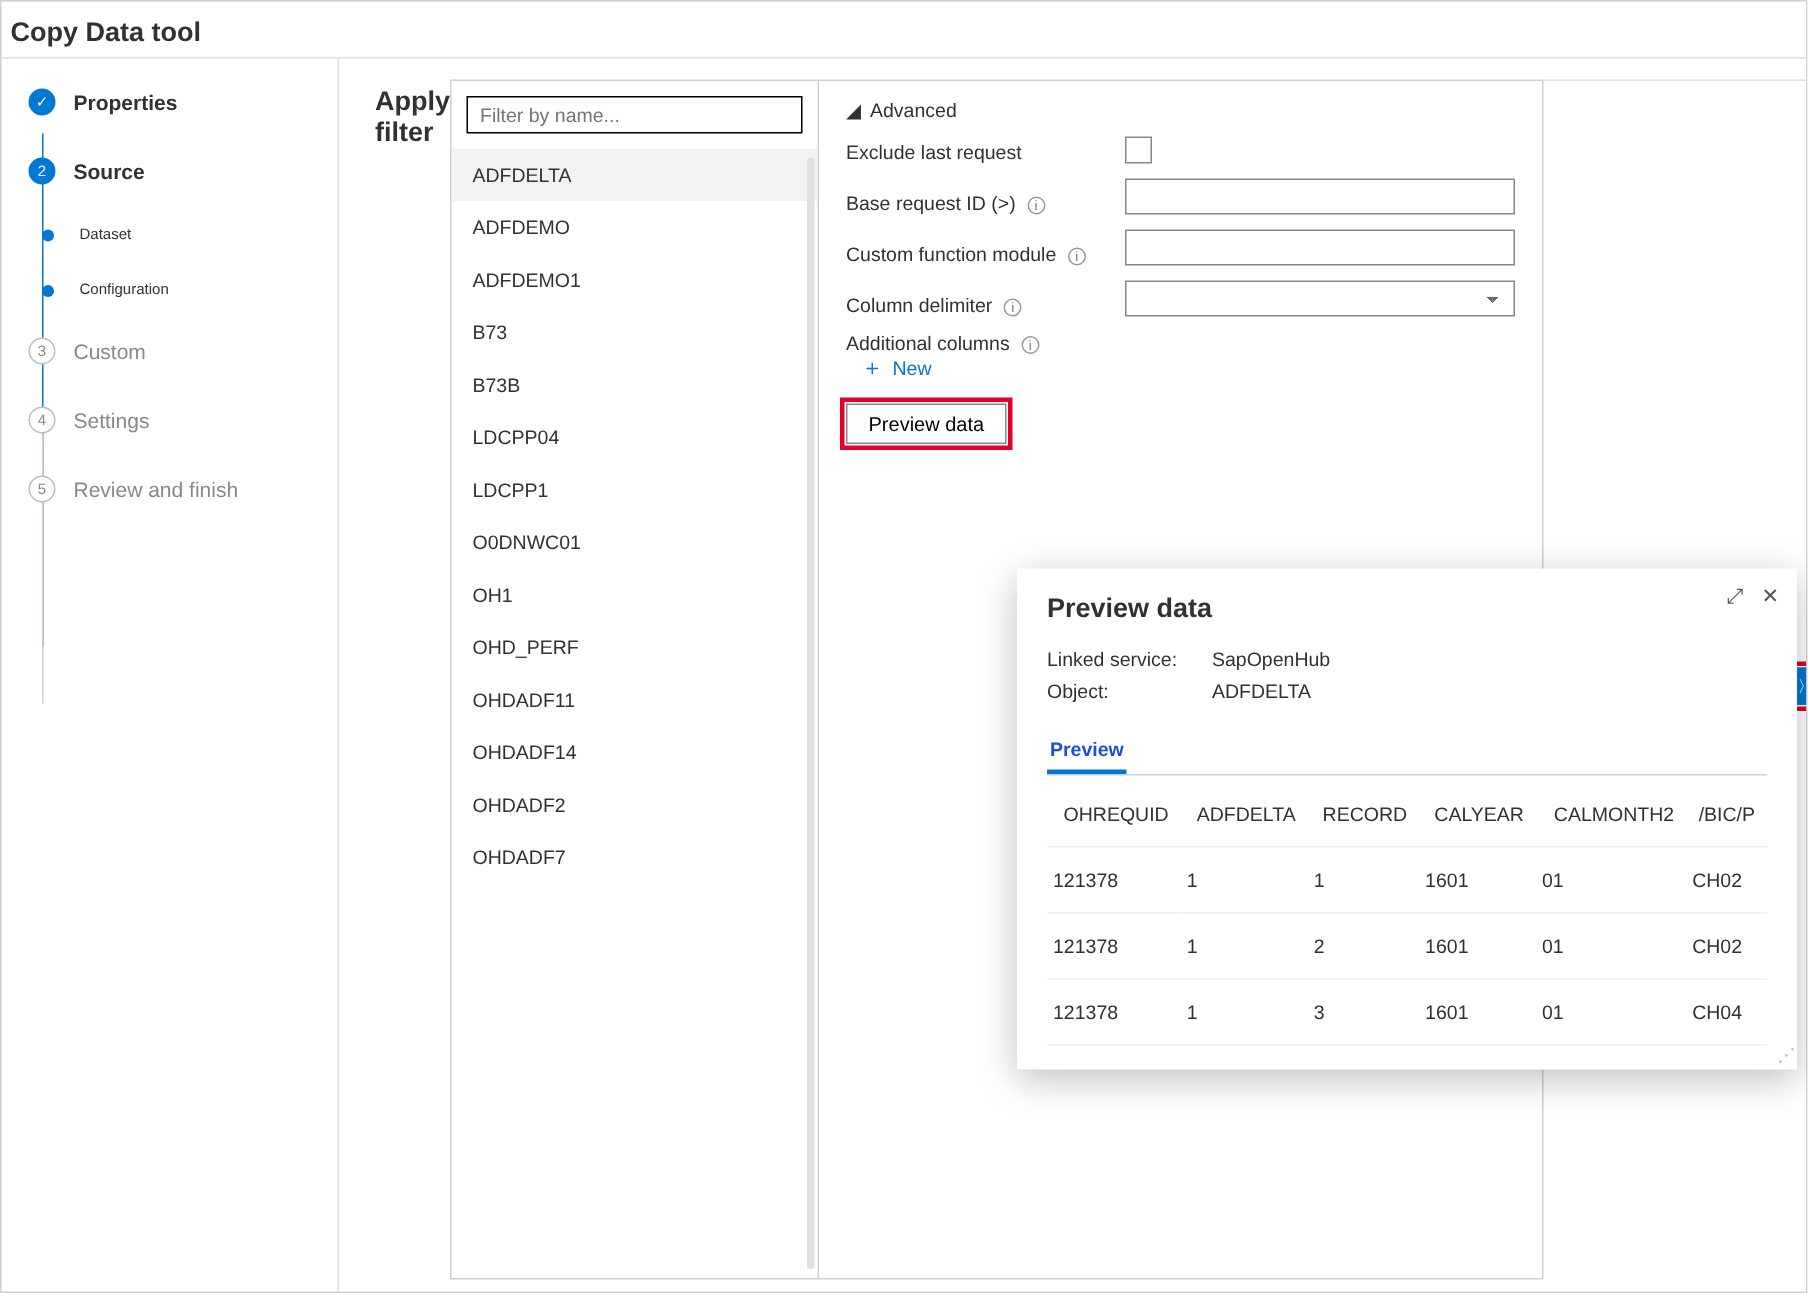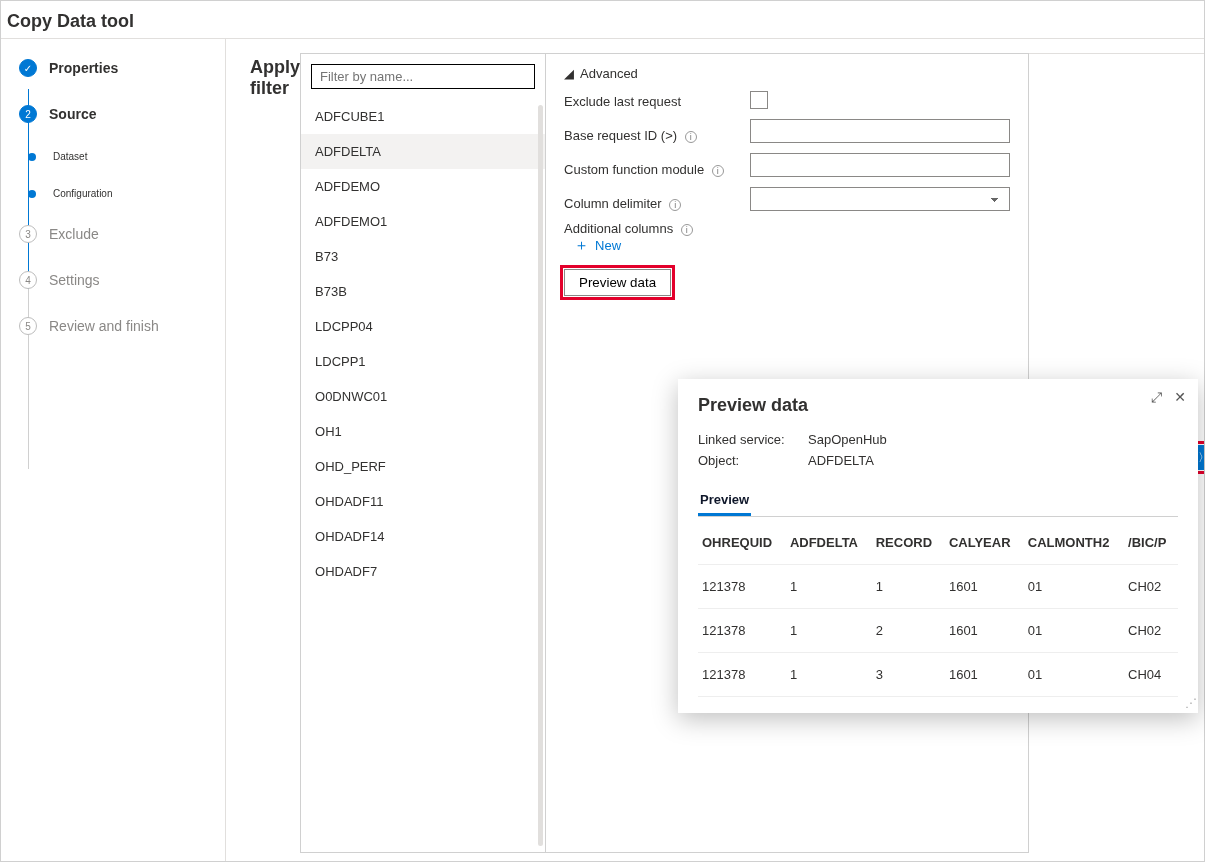--- a/index.html
+++ b/index.html
@@ -185,28 +185,28 @@
     box-shadow: 0 6px 24px rgba(0,0,0,0.25);
     padding: 16px 20px;
     z-index:10;
   }
   .preview-popup .actions { position:absolute; top:10px; right:12px; display:flex; gap:12px;}
   .icon-btn { cursor:pointer; color:#555; font-size:14px; }
   .preview-popup h3 { margin:0 0 16px; font-size:18px; font-weight:600; }
   .meta-row { display:flex; margin-bottom:6px; font-size:13px;}
   .meta-row .mlabel { width:110px;}
   .tab-strip { margin-top:18px; border-bottom:1px solid #d0d0d0;}
-  .tab { display:inline-block; padding:6px 2px; font-weight:600; color:#0f172a; border-bottom:3px solid #0078d4; }
+  .tab { display:inline-block; padding:6px 2px; font-weight:600; color:#1d4ed8; border-bottom:3px solid #0078d4; }
   .preview-table { width:100%; border-collapse:collapse; margin-top:4px;}
   .preview-table th, .preview-table td {
     text-align:left; padding:14px 8px 14px 4px; font-size:13px;
     border-bottom:1px solid #eee;
     white-space:nowrap;
   }
-  .preview-table th { font-weight:700; }
+  .preview-table th { font-weight:400;text-align:right; }
   .resize-handle {
     position:absolute;bottom:3px;right:3px;color:#aaa;font-size:12px;
     transform: rotate(0deg);letter-spacing:-2px;
   }
   
   .footer {
     border-top:1px solid #e1dfdd;
     padding:10px 22px;
     display:flex;
     align-items:center;
@@ -244,54 +244,54 @@
       <div class="step sub">
         <span class="step-marker"></span>
         <span class="label">Dataset</span>
       </div>
       <div class="step sub">
         <span class="step-marker"></span>
         <span class="label">Configuration</span>
       </div>
       <div class="step pending">
         <span class="step-marker">3</span>
-        <span class="label">Exclude</span>
+        <span class="label">Custom</span>
       </div>
       <div class="step pending">
         <span class="step-marker">4</span>
         <span class="label">Settings</span>
       </div>
       <div class="step pending">
         <span class="step-marker">5</span>
         <span class="label">Review and finish</span>
       </div>
     </div>
 
     <div class="main">
       <h2>Apply filter</h2>
 
       <div class="panels">
         <div class="left-panel">
           <div class="filter-box">
             <input type="text" placeholder="Filter by name..." style="">
           </div>
           <div class="dataset-list" id="dataset-list">
-              <div class="ds-item">ADFCUBE1</div>
               <div class="ds-item selected">ADFDELTA</div>
               <div class="ds-item">ADFDEMO</div>
               <div class="ds-item">ADFDEMO1</div>
               <div class="ds-item">B73</div>
               <div class="ds-item">B73B</div>
               <div class="ds-item">LDCPP04</div>
               <div class="ds-item">LDCPP1</div>
               <div class="ds-item">O0DNWC01</div>
               <div class="ds-item">OH1</div>
               <div class="ds-item">OHD_PERF</div>
               <div class="ds-item">OHDADF11</div>
               <div class="ds-item">OHDADF14</div>
+              <div class="ds-item">OHDADF2</div>
               <div class="ds-item">OHDADF7</div>
             </div>
         </div>
 
         <div class="right-panel">
           <div class="section-header">
             <span>◢</span>
             <span>Advanced</span>
           </div>
 

